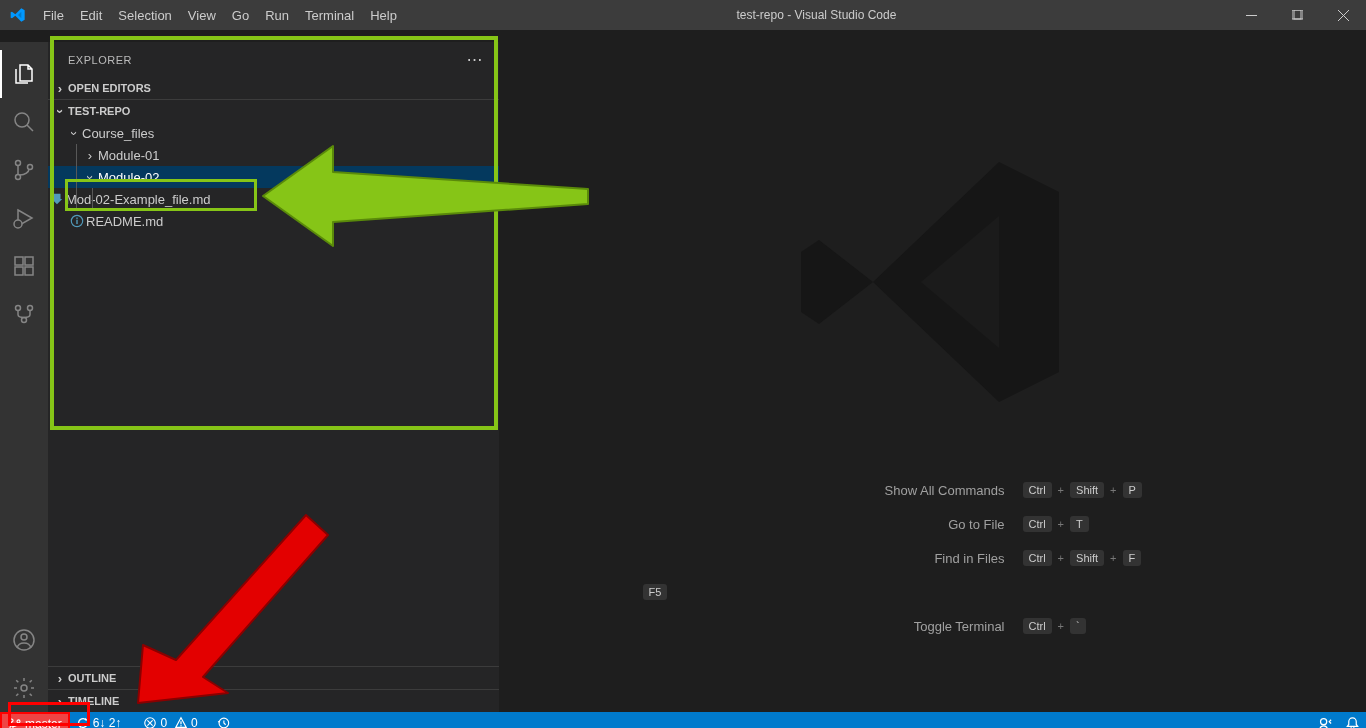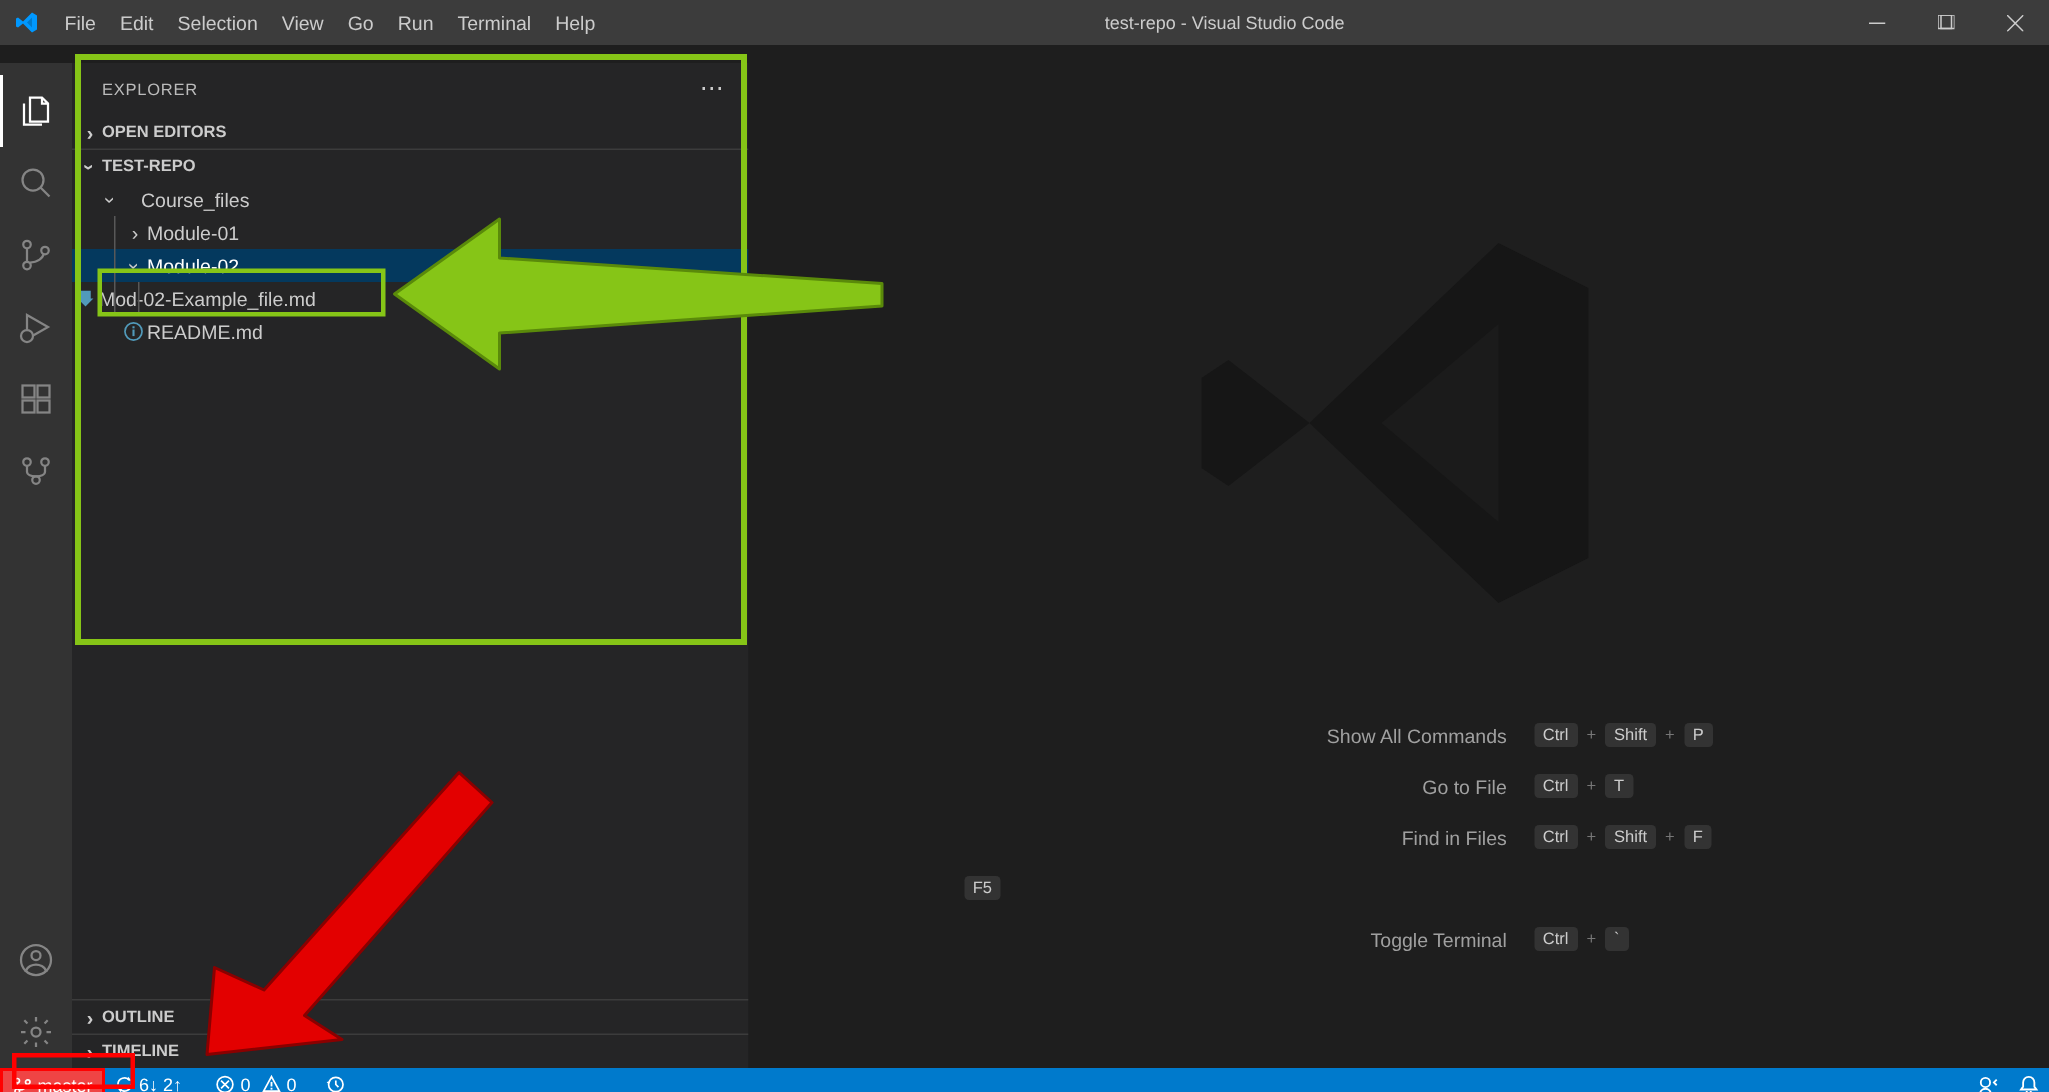--- a/index.html
+++ b/index.html
@@ -178,21 +178,21 @@
       <span class="chev">›</span>
       <span>OPEN EDITORS</span>
     </div>
     <div class="section-divider"></div>
     <div class="section-title">
       <span class="chev" style="transform:rotate(90deg);display:inline-block;">›</span>
       <span>TEST-REPO</span>
     </div>
 
     <div class="tree">
-      <div class="tree-row" style="padding-left:18px;gap:12px;">
+      <div class="tree-row" style="padding-left:18px;">
         <span class="chev" style="transform:rotate(90deg);display:inline-block;">›</span>
         <span>Course_files</span>
       </div>
       <div class="tree-row" style="padding-left:34px;">
         <span class="indent-guide" style="left:28px;"></span>
         <span class="chev">›</span>
         <span>Module-01</span>
       </div>
       <div class="tree-row selected" style="padding-left:34px;">
         <span class="indent-guide" style="left:28px;"></span>
@@ -202,21 +202,21 @@
       <div class="tree-row" style="">
         <span class="indent-guide" style="left:28px;"></span>
         <span class="indent-guide" style="left:44px;"></span>
         <span class="icon-slot">
             <svg width="14" height="14" viewBox="0 0 16 16">
               <path fill="#519aba" d="M8 2l6 6-2 0 0 6-8 0 0-6-2 0z" transform="rotate(180 8 8)"></path>
             </svg>
           </span>
         <span>Mod-02-Example_file.md</span>
       </div>
-      <div class="tree-row" style="padding-left:32px;">
+      <div class="tree-row" style="padding-left:20px;">
         <span class="icon-slot">
             <svg width="14" height="14" viewBox="0 0 16 16">
               <circle cx="8" cy="8" r="6.5" fill="none" stroke="#519aba" stroke-width="1.3"></circle>
               <rect x="7.2" y="6.5" width="1.6" height="5" fill="#519aba"></rect>
               <rect x="7.2" y="4" width="1.6" height="1.6" fill="#519aba"></rect>
             </svg>
           </span>
         <span>README.md</span>
       </div>
     </div>

